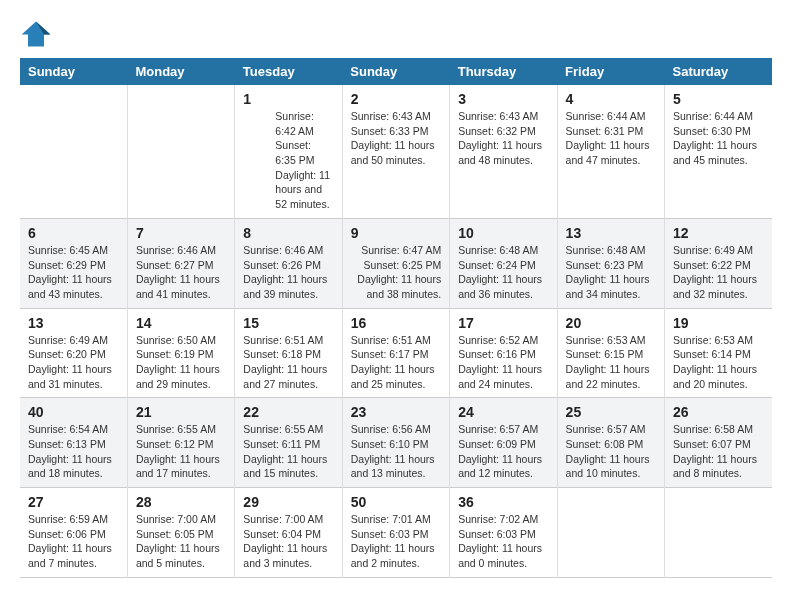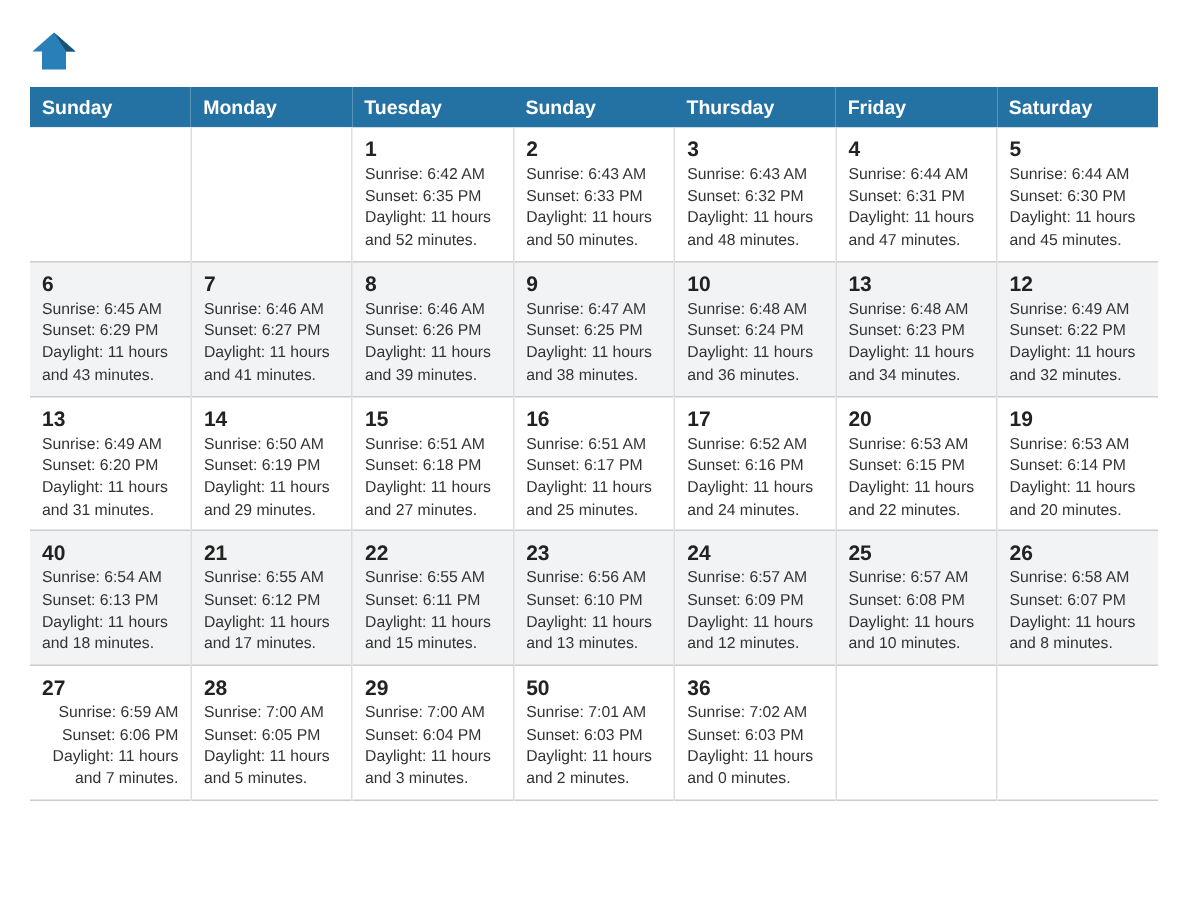--- a/index.html
+++ b/index.html
@@ -121,21 +121,21 @@
         <th>Friday</th>
         <th>Saturday</th>
       </tr>
   </thead>
   <tbody id="calendar-body">
   <tr>
         <td class="empty"></td>
         <td class="empty"></td>
         <td>
           <span class="day-num">1</span>
-          <div class="day-info" style="white-space: pre-line;">Sunrise: 6:42 AM
+          <div class="day-info" style="white-space: pre-line; margin-left: 32px;">Sunrise: 6:42 AM
 Sunset: 6:35 PM
 Daylight: 11 hours and 52 minutes.</div>
         </td>
         <td>
           <span class="day-num">2</span>
           <div class="day-info" style="white-space: pre-line;">Sunrise: 6:43 AM
 Sunset: 6:33 PM
 Daylight: 11 hours and 50 minutes.</div>
         </td>
         <td>
@@ -171,21 +171,21 @@
 Daylight: 11 hours and 41 minutes.</div>
         </td>
         <td>
           <span class="day-num">8</span>
           <div class="day-info" style="white-space: pre-line;">Sunrise: 6:46 AM
 Sunset: 6:26 PM
 Daylight: 11 hours and 39 minutes.</div>
         </td>
         <td>
           <span class="day-num">9</span>
-          <div class="day-info" style="white-space: pre-line;">Sunrise: 6:47 AM
+          <div class="day-info" style="white-space: pre-line; text-align: right;">Sunrise: 6:47 AM
 Sunset: 6:25 PM
 Daylight: 11 hours and 38 minutes.</div>
         </td>
         <td>
           <span class="day-num">10</span>
           <div class="day-info" style="white-space: pre-line;">Sunrise: 6:48 AM
 Sunset: 6:24 PM
 Daylight: 11 hours and 36 minutes.</div>
         </td>
         <td>
@@ -285,21 +285,21 @@
         <td>
           <span class="day-num">26</span>
           <div class="day-info" style="white-space: pre-line;">Sunrise: 6:58 AM
 Sunset: 6:07 PM
 Daylight: 11 hours and 8 minutes.</div>
         </td>
       </tr>
       <tr>
         <td>
           <span class="day-num">27</span>
-          <div class="day-info" style="white-space: pre-line; text-align: right;">Sunrise: 6:59 AM
+          <div class="day-info" style="white-space: pre-line;">Sunrise: 6:59 AM
 Sunset: 6:06 PM
 Daylight: 11 hours and 7 minutes.</div>
         </td>
         <td>
           <span class="day-num">28</span>
           <div class="day-info" style="white-space: pre-line;">Sunrise: 7:00 AM
 Sunset: 6:05 PM
 Daylight: 11 hours and 5 minutes.</div>
         </td>
         <td>

